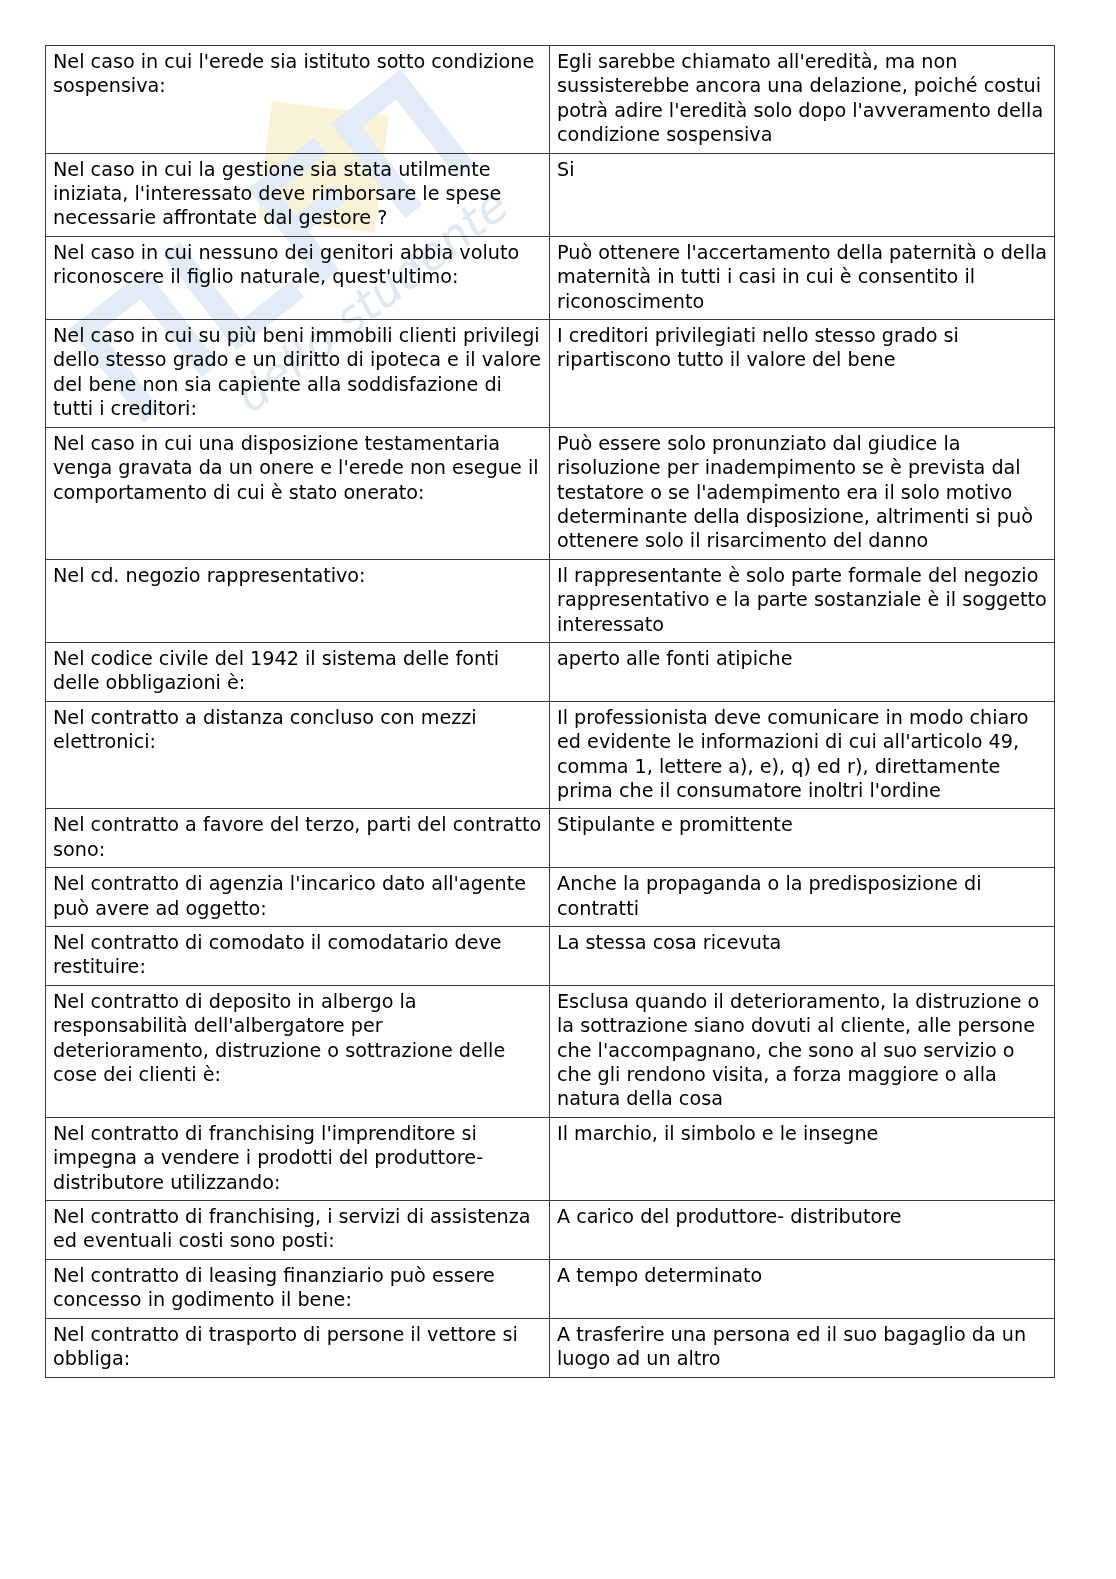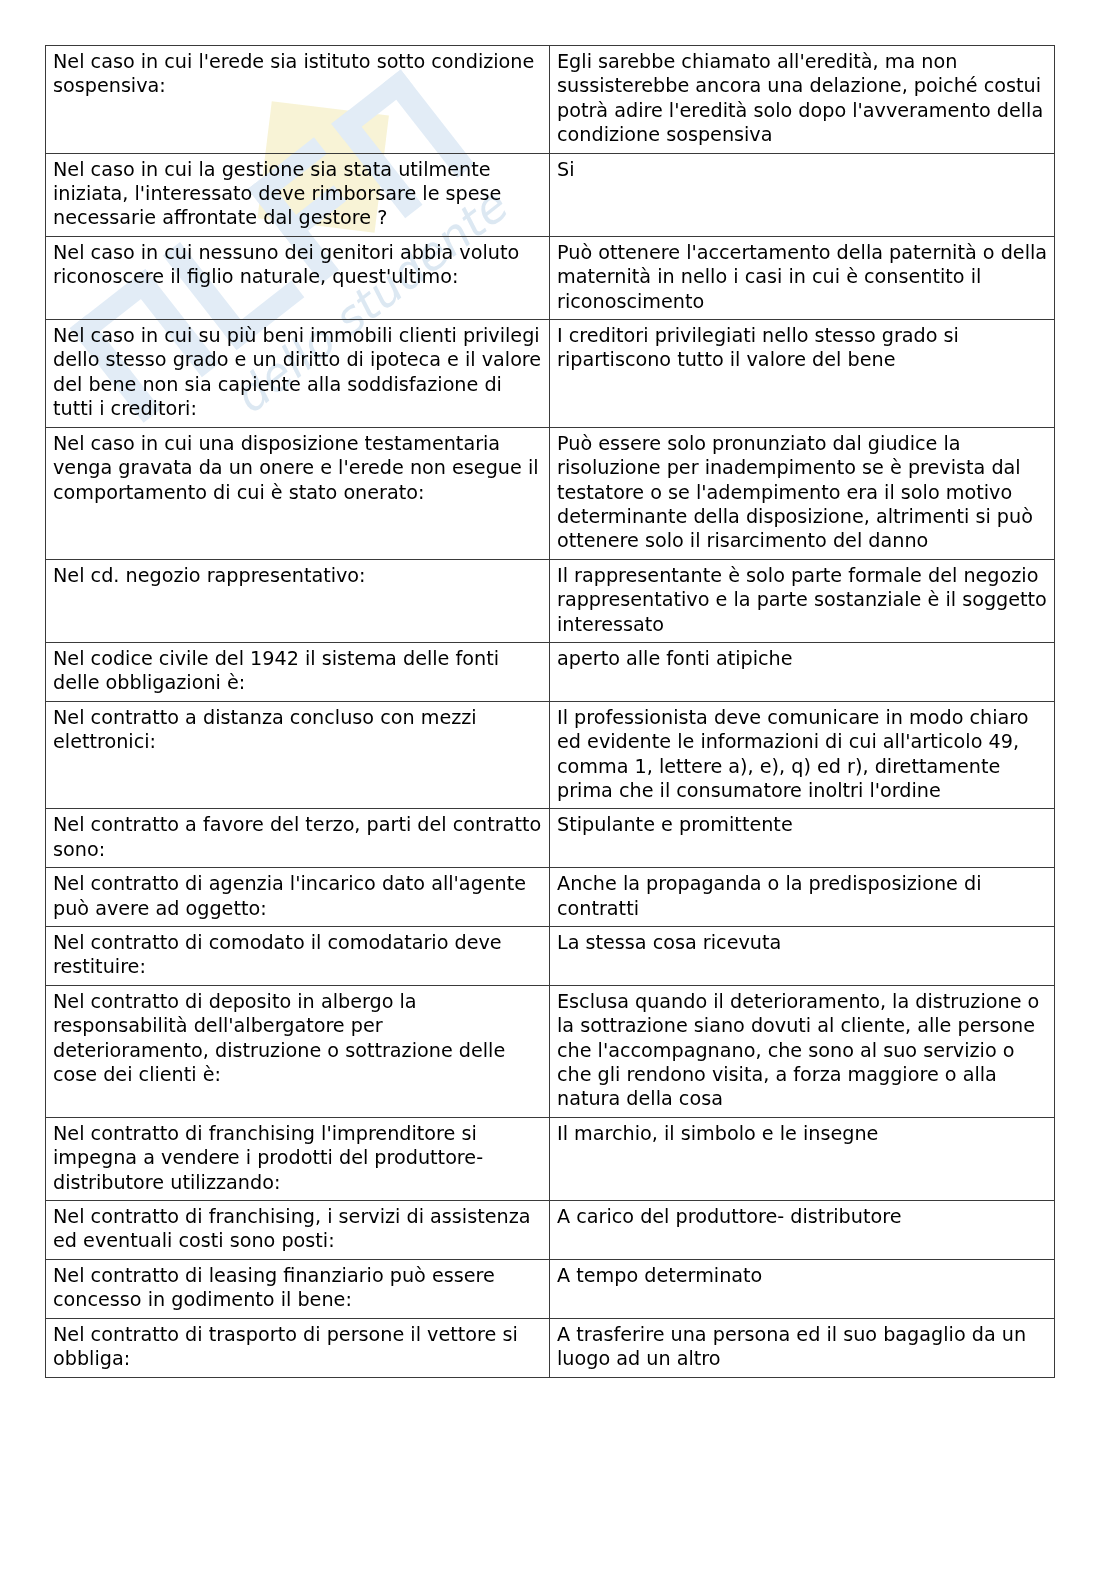--- a/index.html
+++ b/index.html
@@ -117,21 +117,21 @@
           <td class="a">Egli sarebbe chiamato all'eredità, ma non sussisterebbe ancora una delazione, poiché costui potrà adire l'eredità solo dopo l'avveramento della condizione sospensiva</td>
         </tr>
         <tr>
           <td class="q">Nel caso in cui la gestione sia stata utilmente iniziata, l'interessato deve rimborsare le spese necessarie affrontate dal gestore ?</td>
           <td class="a">Si</td>
         </tr>
         <tr>
           <td class="q">Nel caso in cui nessuno dei genitori abbia voluto riconoscere il figlio naturale, quest'ultimo:</td>
           <td class="a">
             <span class="cell-line">Può ottenere l'accertamento della paternità o della</span>
-            <span class="cell-line">maternità in nello i casi in cui è consentito il riconoscimento</span>
+            <span class="cell-line">maternità in tutti i casi in cui è consentito il riconoscimento</span>
           </td>
         </tr>
         <tr>
           <td class="q">Nel caso in cui su più beni immobili clienti privilegi dello stesso grado e un diritto di ipoteca e il valore del bene non sia capiente alla soddisfazione di tutti i creditori:</td>
           <td class="a">I creditori privilegiati nello stesso grado si ripartiscono tutto il valore del bene</td>
         </tr>
         <tr>
           <td class="q">Nel caso in cui una disposizione testamentaria venga gravata da un onere e l'erede non esegue il comportamento di cui è stato onerato:</td>
           <td class="a">Può essere solo pronunziato dal giudice la risoluzione per inadempimento se è prevista dal testatore o se l'adempimento era il solo motivo determinante della disposizione, altrimenti si può ottenere solo il risarcimento del danno</td>
         </tr>

